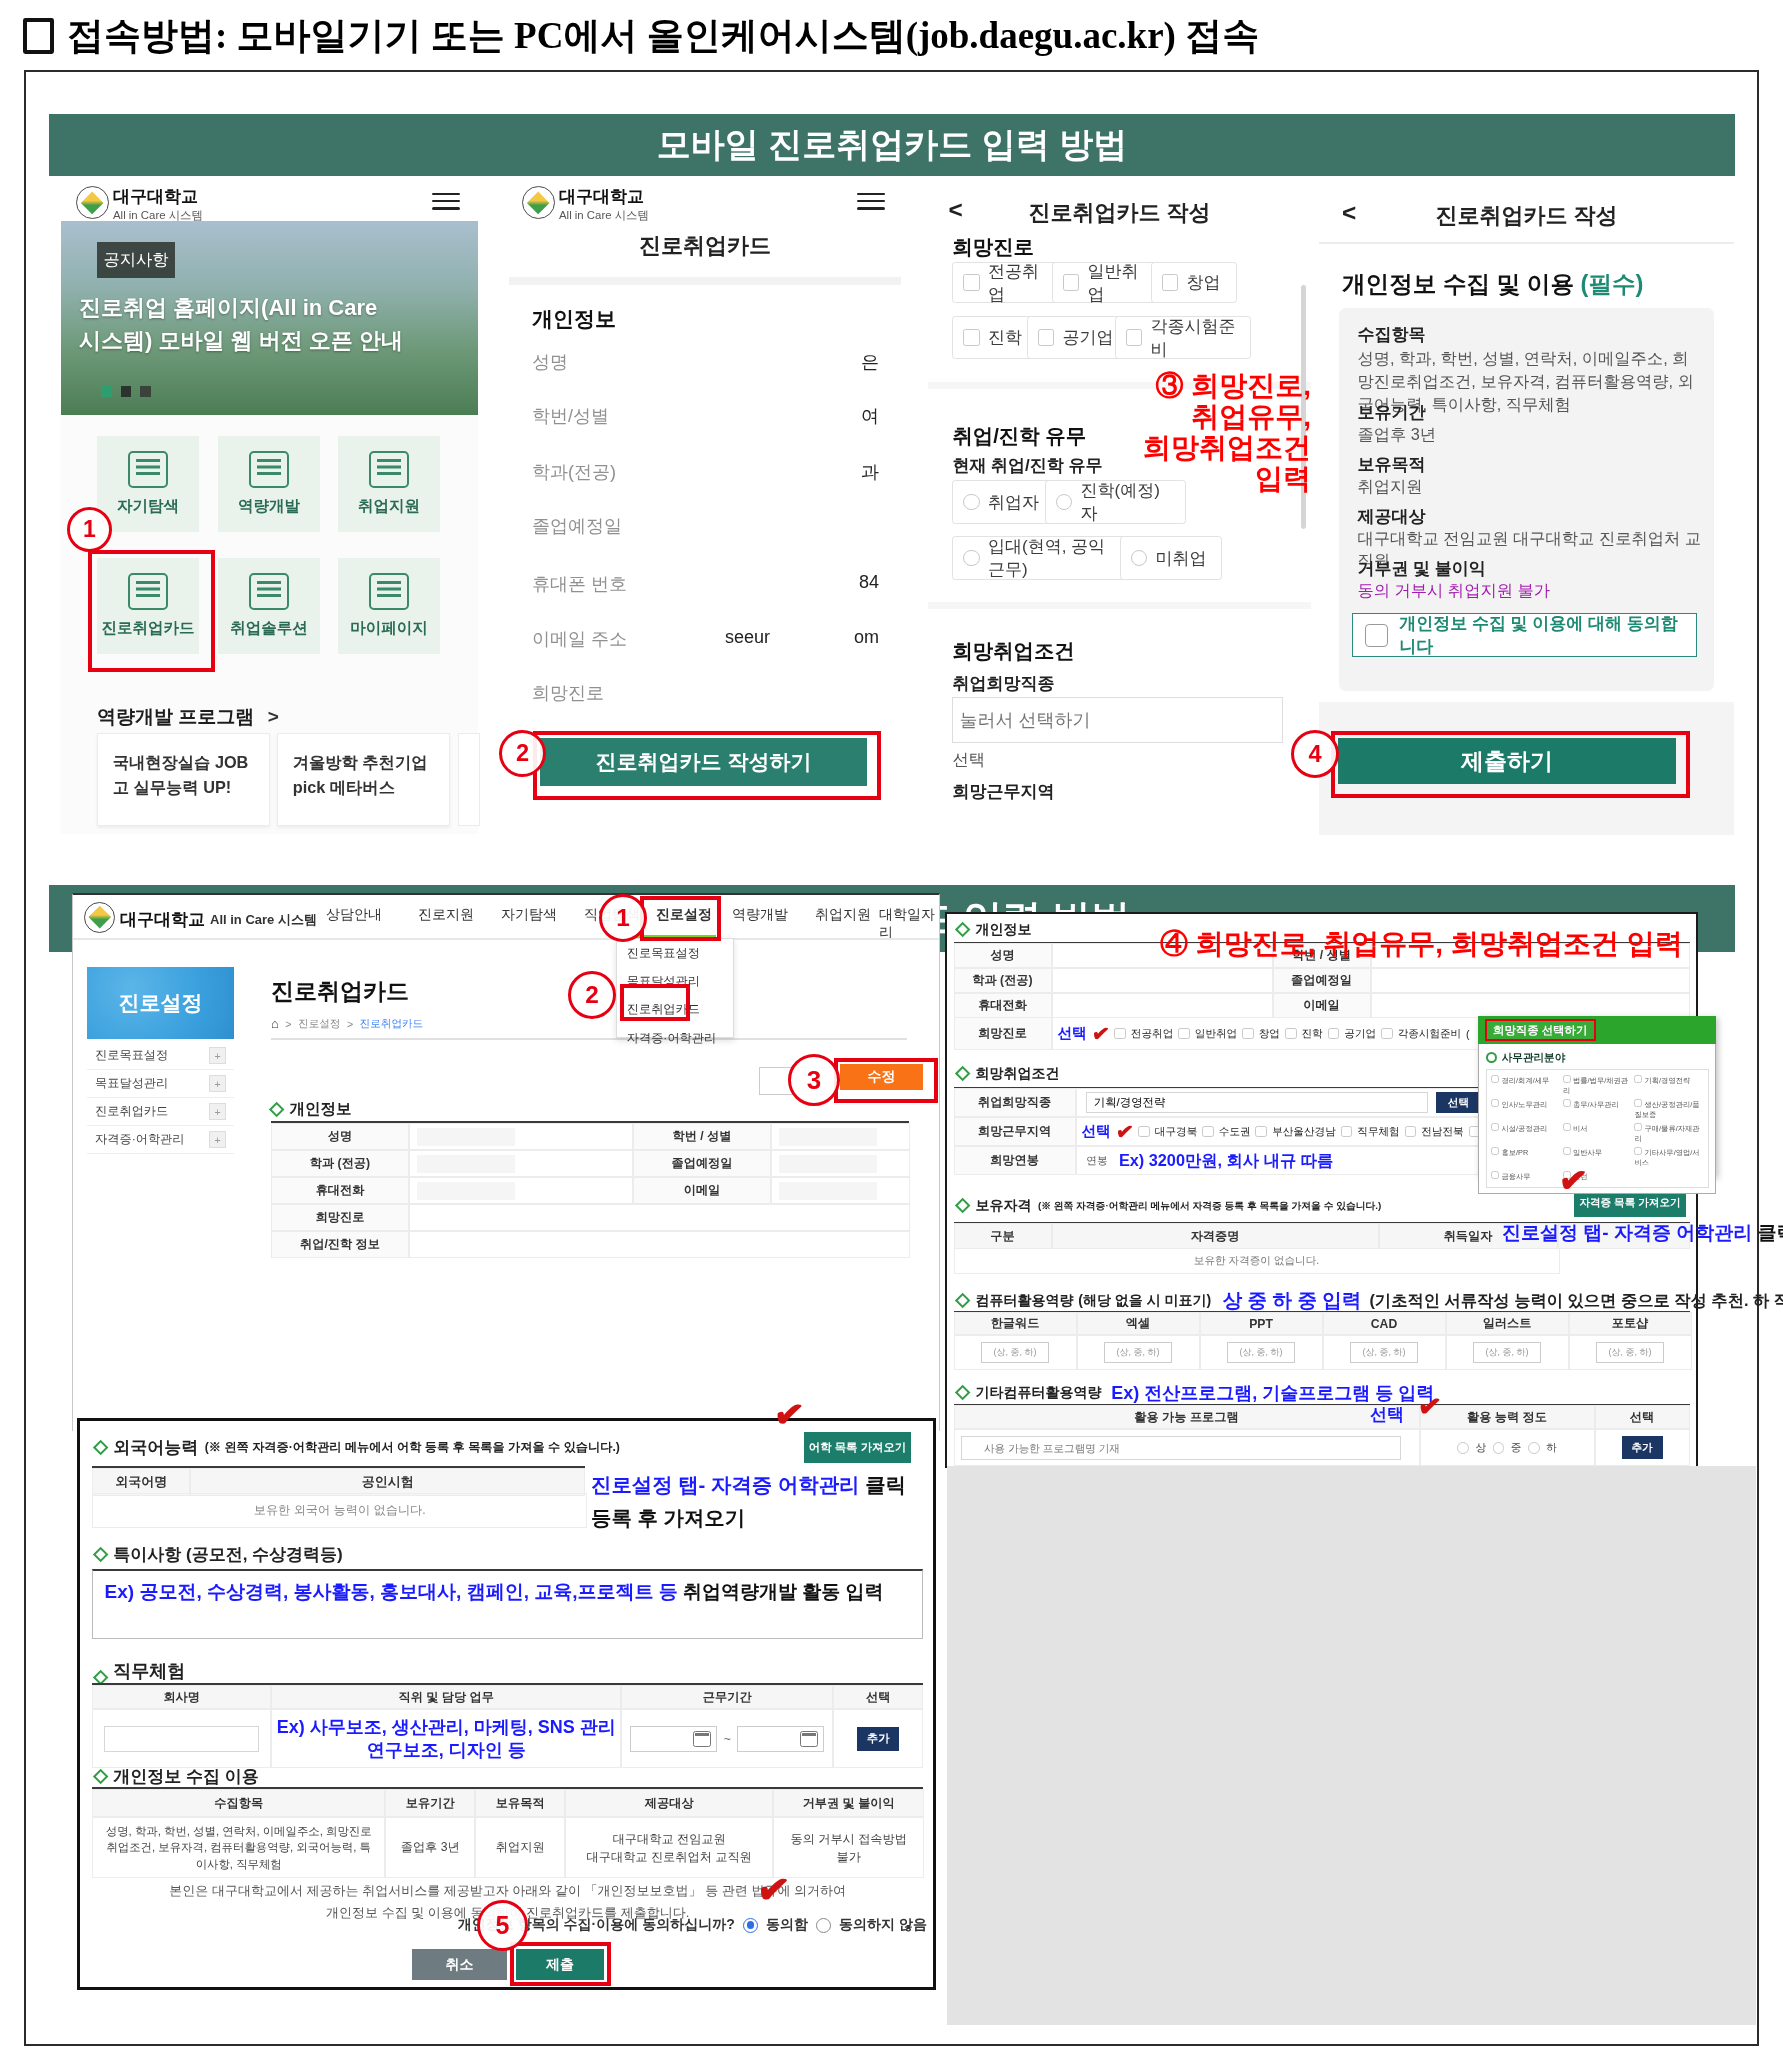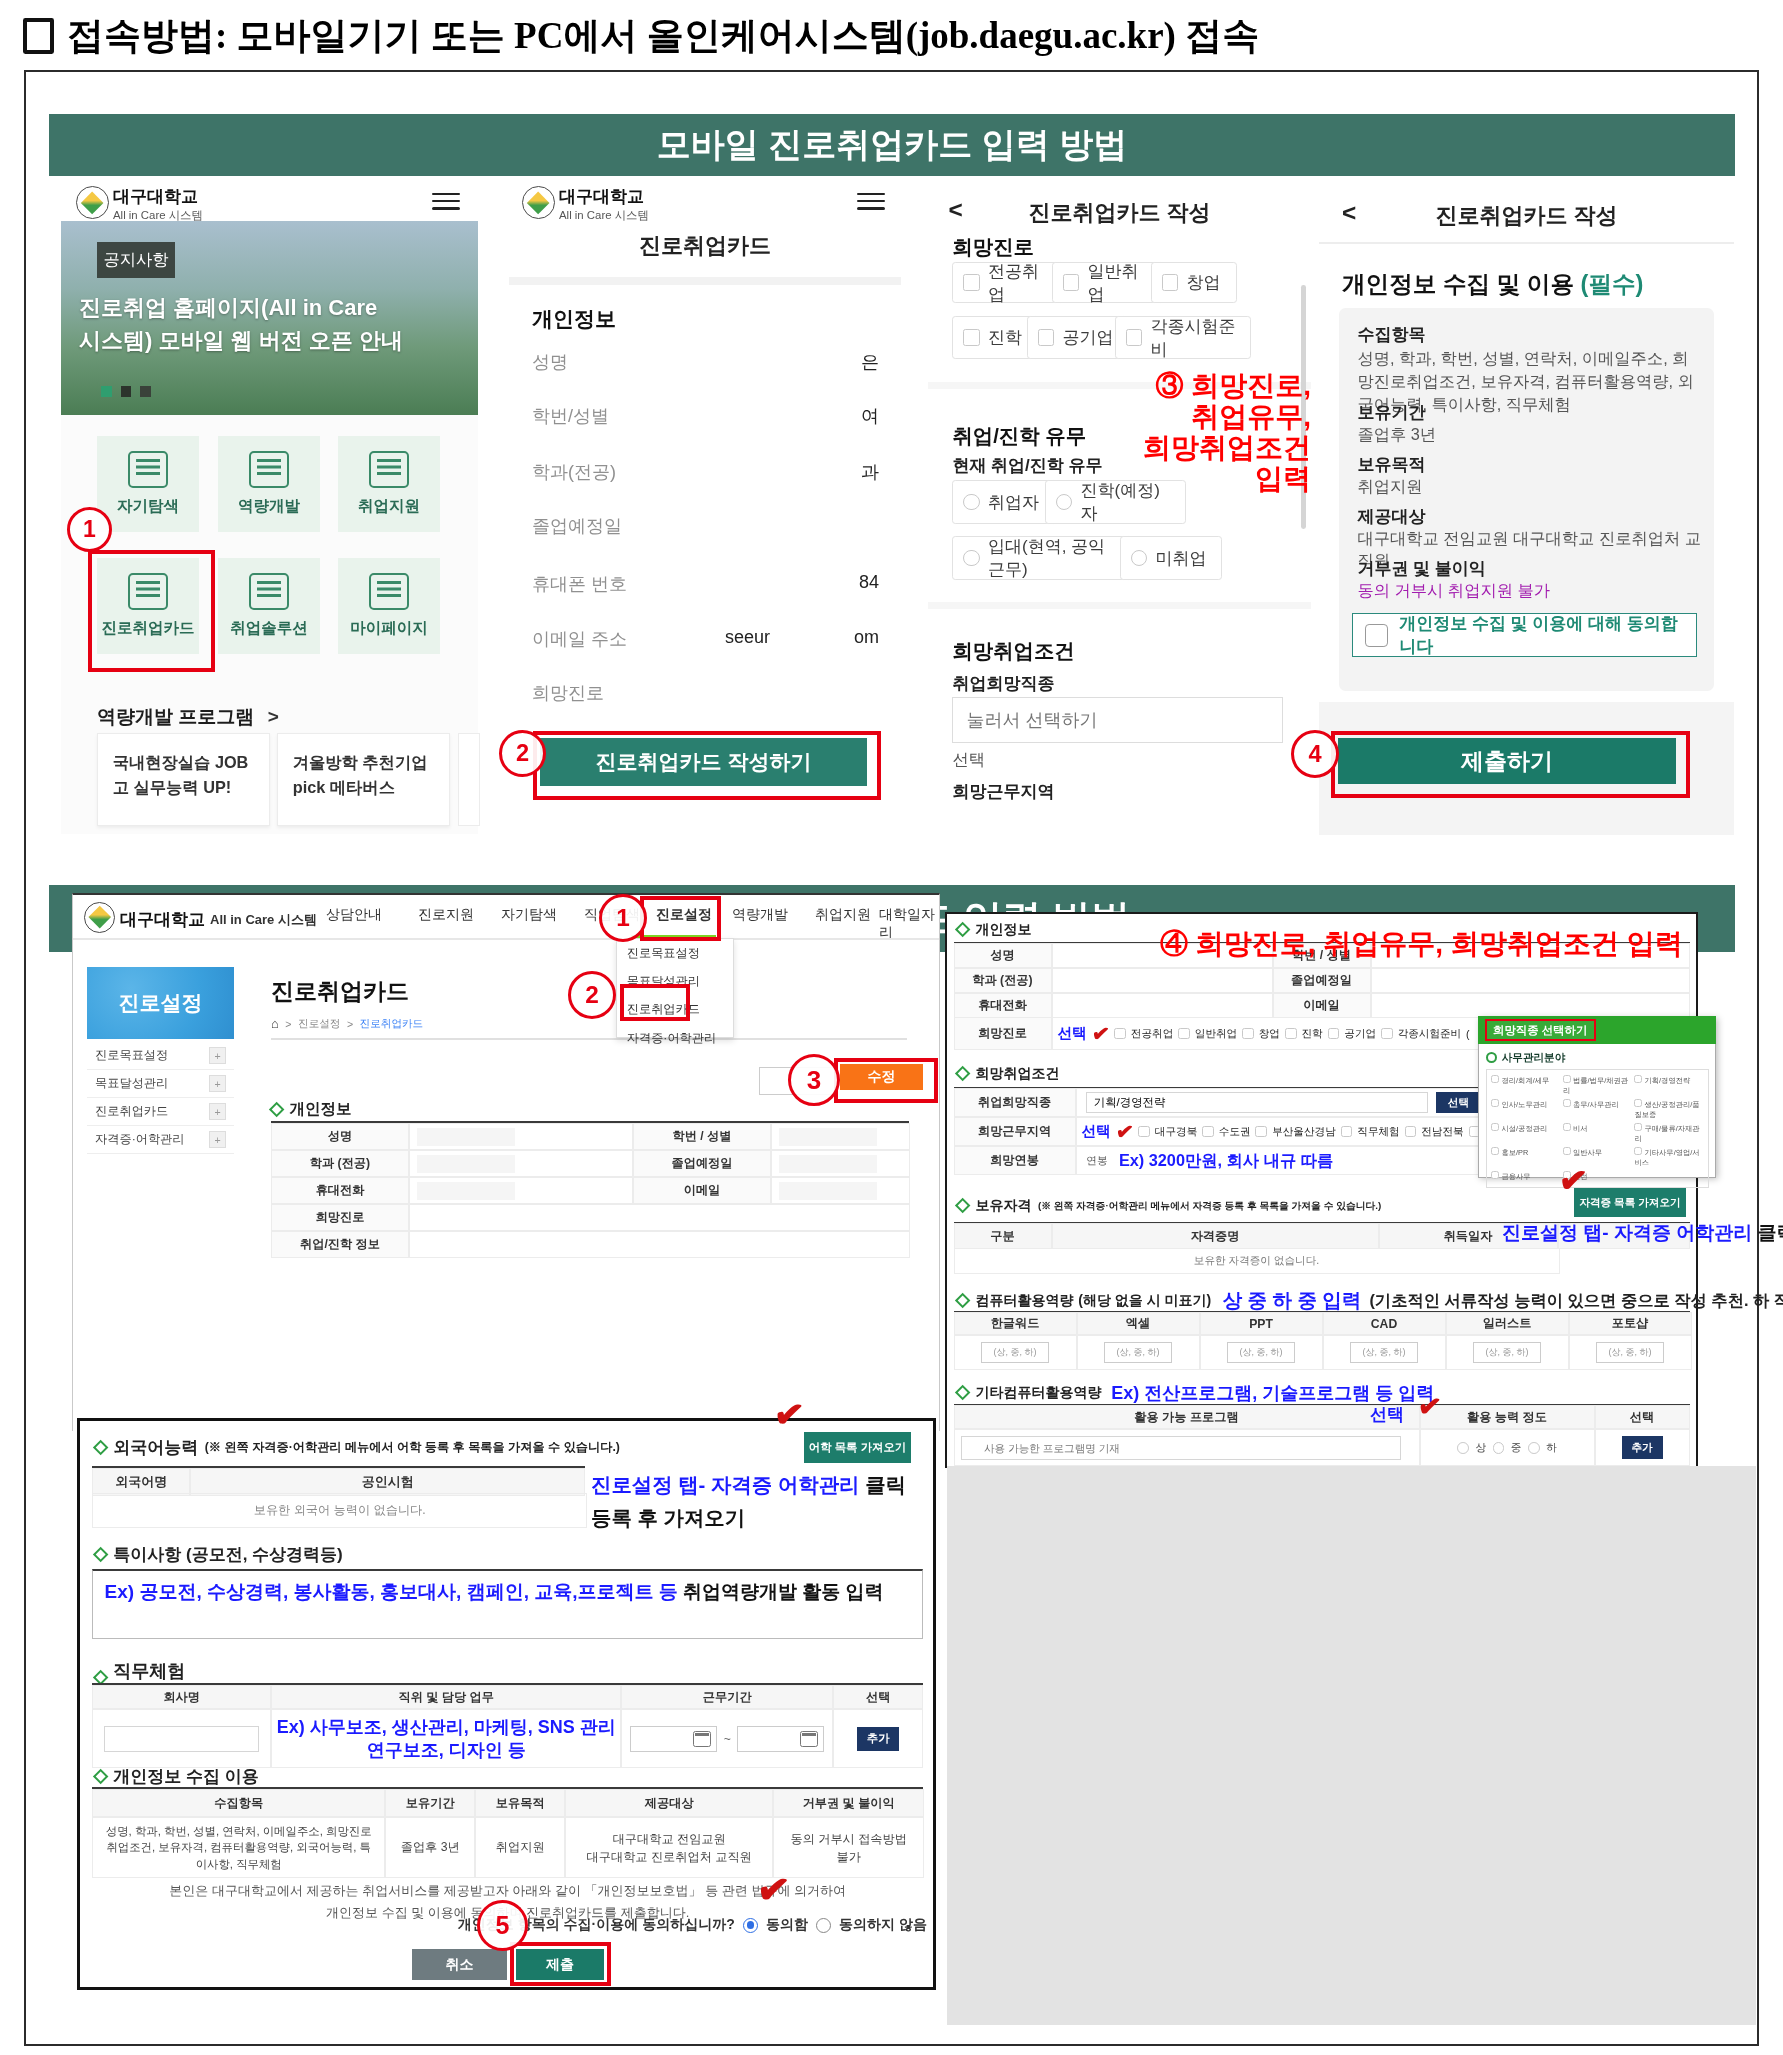--- a/index.html
+++ b/index.html
@@ -244,21 +244,21 @@
       <span class="rdo" style="width:14.7px;height:14.7px"></span>
       <span>입대(현역, 공익근무)</span>
     </div>
   <div class="chip" style="left:192px;top:353px;width:80px;height:42px;font-size:17px">
       <span class="rdo" style="width:14.7px;height:14.7px"></span>
       <span>미취업</span>
     </div>
   <div class="abs" style="left:0;top:419px;width:383px;height:6.5px;background:#f6f6f6"></div>
   <div class="abs b" style="left:24.4px;top:454px;font-size:20.4px;color:#111">희망취업조건</div>
   <div class="abs b" style="left:24.4px;top:489px;font-size:17px;color:#222">취업희망직종</div>
-  <input class="abs" style="left: 24.4px; top: 514px; width: 331px; height: 46px; font-size: 18px; padding: 0px 13px; color: rgb(102, 102, 102); border-color: rgb(221, 221, 221);" placeholder="눌러서 선택하기">
+  <input class="abs" style="left: 24.4px; top: 514px; width: 331px; height: 46px; font-size: 18px; padding: 0px 6px; color: rgb(102, 102, 102); border-color: rgb(221, 221, 221);" placeholder="눌러서 선택하기">
   <div class="abs" style="left:24.4px;top:566px;font-size:16.3px;color:#555">선택</div>
   <div class="abs b" style="left:24.4px;top:597px;font-size:17px;color:#222">희망근무지역</div>
   <div class="abs" style="left:373px;top:102px;width:4.9px;height:244px;background:#d5d5d5;border-radius:2.4px"></div>
 </div>
 
 <div class="phone" style="left:1319px;top:183px;width:415px;height:651px">
   <span class="abs" style="left:23px;top:16.3px;font-size:24.4px;font-weight:600;color:#222">&lt;</span>
   <div class="abs b ctr" style="left:0;top:18px;width:415px;font-size:22px;color:#222">
       <span>진로취업카드 작성</span>
     </div>
@@ -573,21 +573,21 @@
 <div class="abs red" style="left:1160px;top:925px;font-size:28px;white-space:nowrap;z-index:45">④ 희망진로, 취업유무, 희망취업조건 입력</div>
 <div class="abs b" style="left:1502px;top:1220px;font-size:19px;white-space:nowrap;z-index:45">
   <span class="blue">진로설정 탭- 자격증 어학관리</span>
   <span style="color:#111">클릭</span>
 </div>
 
 <div class="abs" style="left:1478px;top:1016px;width:238px;height:161px;z-index:44;box-shadow:1.6px 2.4px 6.5px rgba(0,0,0,.25)">
   <div style="height:28px;background:#2ca52c;display:flex;align-items:center;padding-left:6.5px">
     <span style="color:#fff;font-size:11.4px;font-weight:bold;border:2.4px solid #e60012;padding:1.6px 6.5px;background:rgba(255,255,255,.06)">희망직종 선택하기</span>
   </div>
-  <div style="height:134px;background:#fff;border:0.8px solid #aaa;border-top:none;box-sizing:border-box;padding:6.5px">
+  <div style="height:150px;background:#fff;border:0.8px solid #aaa;border-top:none;box-sizing:border-box;padding:6.5px">
     <div style="display:flex;align-items:center;gap:4.9px;margin-bottom:4.9px">
       <span style="width:7.3px;height:7.3px;border:2.4px solid #2f9e44;border-radius:50%;display:inline-block"></span>
       <span class="b" style="font-size:10.6px;color:#143c2b">사무관리분야</span>
     </div>
     <div style="border:0.8px solid #ddd;padding:4.9px;display:grid;grid-template-columns:1fr 1fr 1fr;gap:3.3px 3.3px">
       <span style="font-size:7.3px;color:#555"><span class="chk" style="width:5.7px;height:5.7px;margin-right:2.4px"></span><span>경리/회계/세무</span></span>
       <span style="font-size:7.3px;color:#555"><span class="chk" style="width:5.7px;height:5.7px;margin-right:2.4px"></span><span>법률/법무/채권관리</span></span>
       <span style="font-size:7.3px;color:#555"><span class="chk" style="width:5.7px;height:5.7px;margin-right:2.4px"></span><span>기획/경영전략</span></span>
       <span style="font-size:7.3px;color:#555"><span class="chk" style="width:5.7px;height:5.7px;margin-right:2.4px"></span><span>인사/노무관리</span></span>
       <span style="font-size:7.3px;color:#555"><span class="chk" style="width:5.7px;height:5.7px;margin-right:2.4px"></span><span>총무/사무관리</span></span>

